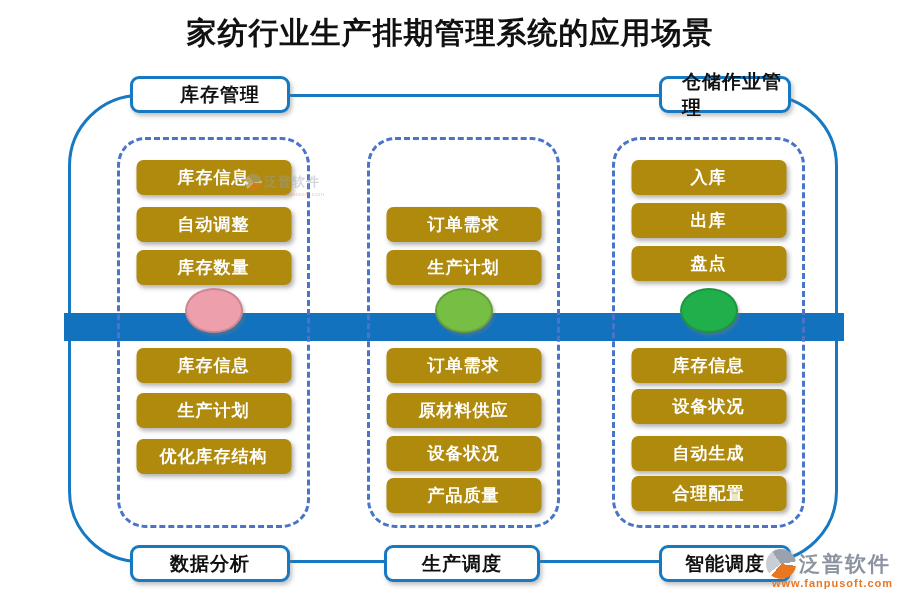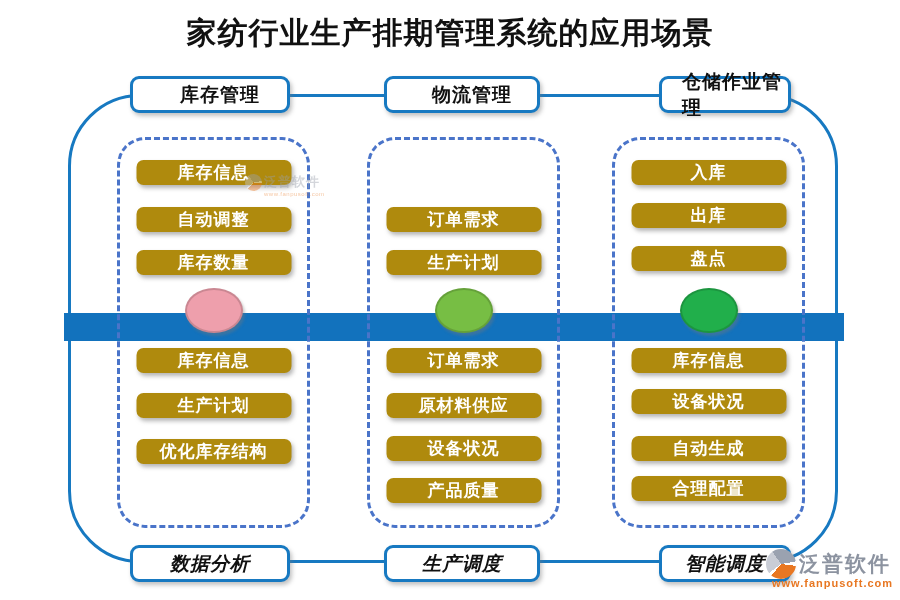--- a/index.html
+++ b/index.html
@@ -18,39 +18,39 @@
   
   .bus{position:absolute;left:64px;top:313px;width:780px;height:28px;
        background:#1272BD;z-index:2;}
 
   
   .col{position:absolute;top:137px;width:193px;height:391px;box-sizing:border-box;
        border:3px dashed #4A74C9;border-radius:28px;z-index:3;}
   .col1{left:117px;} .col2{left:367px;} .col3{left:612px;}
 
   
-  .node{position:absolute;left:50%;transform:translateX(-50%);width:155px;height:25px;
+  .node{position:absolute;left:50%;transform:translateX(-50%);width:155px;height:35px;
         background:#AF8A0D;border-radius:7px;color:#fff;font-size:17px;font-weight:bold;
         display:flex;align-items:center;justify-content:center;letter-spacing:1px;
         box-shadow:2px 3px 4px rgba(120,120,120,0.55);z-index:4;white-space:nowrap;}
 
   
   .ellipse{position:absolute;left:50%;transform:translateX(-50%);top:148px;
            width:58px;height:45px;border-radius:50%;
            border:2px solid rgba(0,0,0,0.15);box-sizing:border-box;
            box-shadow:2px 3px 3px rgba(120,120,120,0.4);z-index:5;}
 
   
   .pill{position:absolute;height:37px;box-sizing:border-box;background:#fff;
         border:3px solid #1779C1;border-radius:9px;z-index:6;
         display:flex;align-items:center;justify-content:center;
         font-family:"Liberation Serif","DejaVu Serif",serif;
         font-size:19px;font-weight:bold;color:#111;letter-spacing:1px;
         box-shadow:2px 3px 4px rgba(120,120,120,0.45);}
-  .pt{top:76px;padding-left:20px;} .pb{top:545px;font-style:italic;}
+  .pt{top:76px;padding-left:20px;} .pb{top:545px;}
   .p-c1{left:130px;width:160px;} .p-c2{left:384px;width:156px;} .p-c3{left:659px;width:132px;}
 
   
   .logo{position:absolute;left:766px;top:549px;z-index:7;display:flex;align-items:center;}
   .logo-icon{display:inline-block;width:30px;height:30px;border-radius:50%;
              background:conic-gradient(from -35deg,#9AA2B0 0 115deg,#fff 115deg 132deg,
                         #E87722 132deg 255deg,#fff 255deg 268deg,#C9CDD6 268deg 360deg);}
   .logo-name{font-size:21px;font-weight:bold;color:#8C93A0;letter-spacing:2px;margin-left:3px;
              font-family:"Liberation Sans","DejaVu Sans",sans-serif;}
   .logo-url{position:absolute;left:772px;top:577px;z-index:7;font-size:11px;font-weight:bold;
@@ -101,21 +101,20 @@
     <div class="node" style="top:63px">出库</div>
     <div class="node" style="top:106px">盘点</div>
     <div class="ellipse" style="background-color: rgb(33, 175, 75);"></div>
     <div class="node" style="top:208px">库存信息</div>
     <div class="node" style="top:249px">设备状况</div>
     <div class="node" style="top:296px">自动生成</div>
     <div class="node" style="top:336px">合理配置</div>
   </div>
 
   <div class="pill pt p-c1">库存管理</div>
-  <div class="pill pt p-c2">物流管理</div>
   <div class="pill pt p-c3">仓储作业管理</div>
 
   <div class="pill pb p-c1">数据分析</div>
   <div class="pill pb p-c2">生产调度</div>
   <div class="pill pb p-c3">智能调度</div>
 
   <div class="wm">
     <div class="wm-row">
       <span class="wm-icon"></span>
       <span class="wm-text">泛普软件</span>

